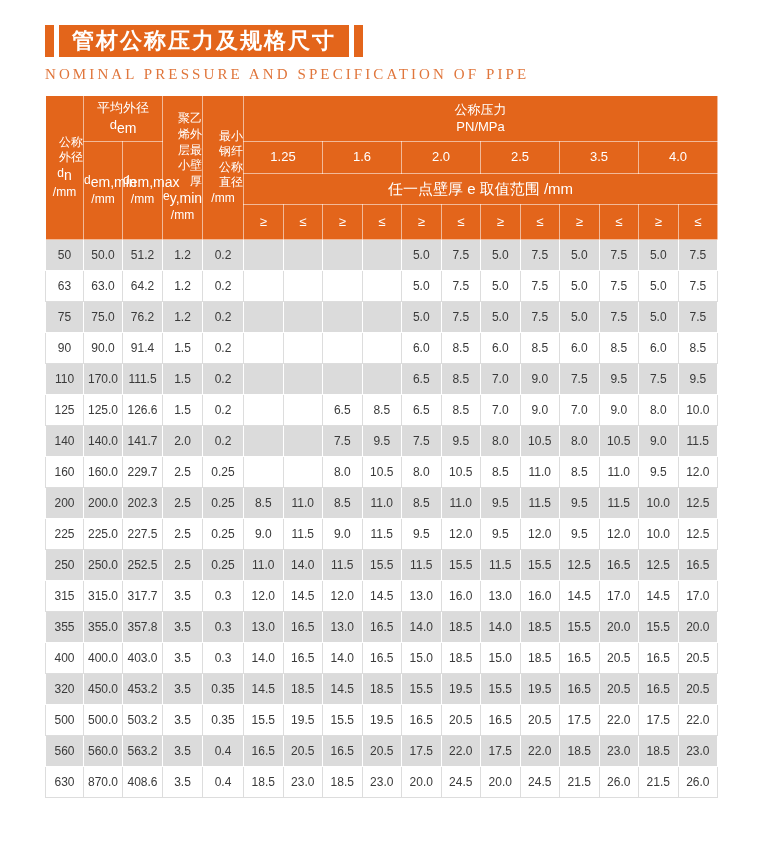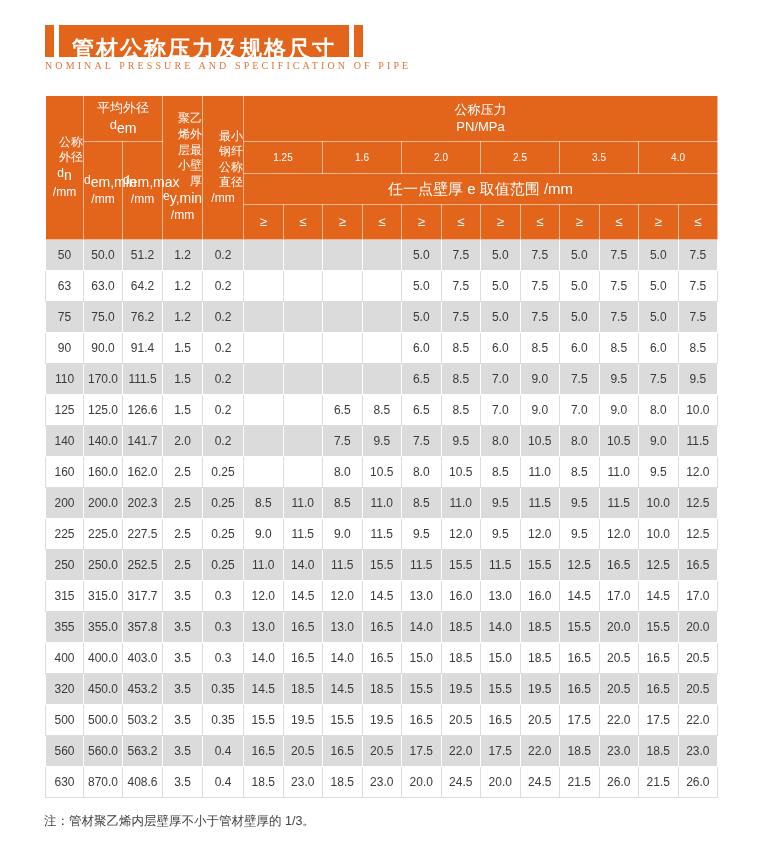--- a/index.html
+++ b/index.html
@@ -32,28 +32,28 @@
     background: #E3651B;
   }
   .title-bar.left { margin-right: 5px; }
   .title-bar.right { margin-left: 5px; }
   .title-box {
     background: #E3651B;
     color: #ffffff;
     font-size: 22px;
     font-weight: bold;
     line-height: 32px;
-    padding: 8px 13px;
+    padding: 0 13px;
     letter-spacing: 2px;
     white-space: nowrap;
   }
   .subtitle {
-    margin-top: 3px;
+    margin-top: 9px;
     font-family: "Liberation Serif", "DejaVu Serif", serif;
-    font-size: 10px;
+    font-size: 15px;
     color: #E0763C;
     letter-spacing: 3.1px;
     white-space: nowrap;
   }
   
   table.spec {
     position: absolute;
     left: 45px;
     top: 95px;
     border-collapse: collapse;
@@ -69,21 +69,21 @@
     background: #E3651B;
     color: #ffffff;
     font-weight: normal;
     font-size: 15px;
     line-height: 1.3;
     border: 1px solid rgba(255,255,255,0.55);
   }
   thead .pre { white-space: pre-line; text-align: right; }
   thead sub { font-size: 14px; }
   .hdr-r1 th { height: 45px; font-size: 13px; }
-  .hdr-r2 th { height: 31px; font-size: 10px; }
+  .hdr-r2 th { height: 31px; font-size: 13px; }
   .hdr-r3 th { height: 30px; }
   .hdr-r4 th { height: 34px; font-size: 13px; }
   th.rspan { height: auto; font-size: 12px; }
   tbody td {
     height: 30px;
     font-size: 12px;
     color: #3A3A3A;
   }
   tbody tr.odd td {
     background: #DBDBDB;
@@ -331,21 +331,21 @@
           <td>8.0</td>
           <td>10.5</td>
           <td>8.0</td>
           <td>10.5</td>
           <td>9.0</td>
           <td>11.5</td>
         </tr>
         <tr class="even">
           <td>160</td>
           <td>160.0</td>
-          <td>162.0</td>
+          <td>229.7</td>
           <td>2.5</td>
           <td>0.25</td>
           <td></td>
           <td></td>
           <td>8.0</td>
           <td>10.5</td>
           <td>8.0</td>
           <td>10.5</td>
           <td>8.5</td>
           <td>11.0</td>
@@ -540,15 +540,14 @@
           <td>20.0</td>
           <td>24.5</td>
           <td>21.5</td>
           <td>26.0</td>
           <td>21.5</td>
           <td>26.0</td>
         </tr>
       </tbody>
   </table>
 
-  <div class="footnote">注：管材聚乙烯内层壁厚不小于管材壁厚的 1/3。</div>
 
 </div>
 
 </body></html>

